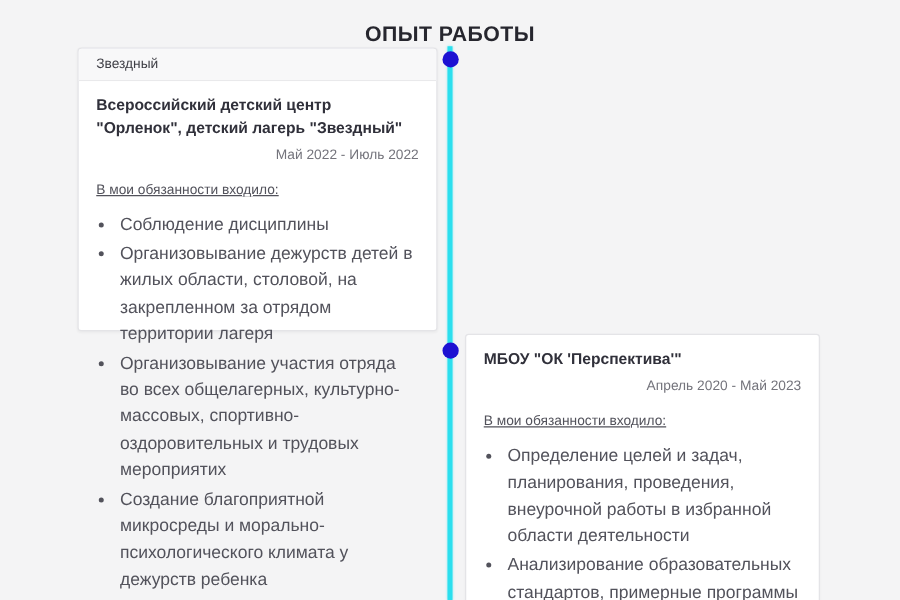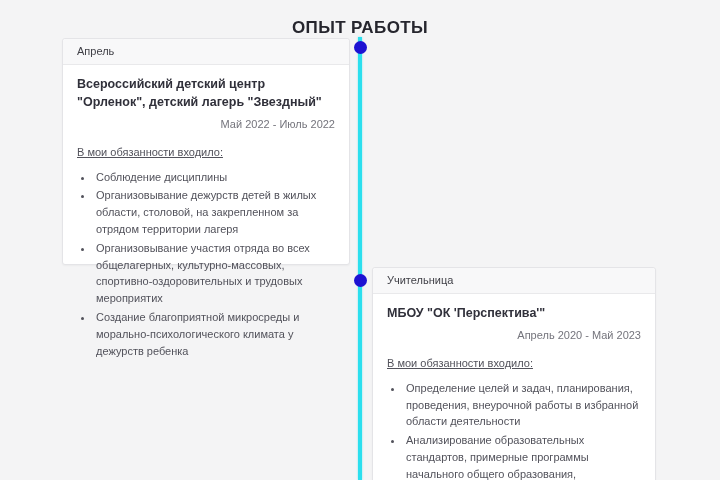--- a/index.html
+++ b/index.html
@@ -73,54 +73,53 @@
   }
   .duties-label {
     font-size: 11px;
     color: #52525b;
     margin: 16px 0 0;
     text-decoration: underline;
   }
   ul.duties {
     margin: 11px 0 0;
     padding-left: 17px;
-    font-size: 11px;
+    font-size: 14px;
     color: #52525b;
     line-height: 1.53;
   }
   ul.duties li { margin-bottom: 2px; padding-left: 2px; }
 </style>
 </head>
 <body>
 
 <div class="page">
 
   <h1 class="main-title">ОПЫТ РАБОТЫ</h1>
 
   <div class="timeline-line"></div>
   <div class="timeline-dot dot-1"></div>
   <div class="timeline-dot dot-2"></div>
 
   <div class="card card-left">
-    <div class="card-header">Апрель</div>
+    <div class="card-header">Звездный</div>
     <div class="card-body">
       <p class="company">Всероссийский детский центр "Орленок", детский лагерь "Звездный"</p>
       <p class="period">Май 2022 - Июль 2022</p>
       <p class="duties-label">В мои обязанности входило:</p>
       <ul class="duties">
           <li>Соблюдение дисциплины</li>
           <li>Организовывание дежурств детей в жилых области, столовой, на закрепленном за отрядом территории лагеря</li>
           <li>Организовывание участия отряда во всех общелагерных, культурно-массовых, спортивно-оздоровительных и трудовых мероприятих</li>
           <li>Создание благоприятной микросреды и морально-психологического климата у дежурств ребенка</li>
         </ul>
     </div>
   </div>
 
   <div class="card card-right">
-    <div class="card-header">Учительница</div>
     <div class="card-body">
       <p class="company">МБОУ "ОК 'Перспектива'"</p>
       <p class="period">Апрель 2020 - Май 2023</p>
       <p class="duties-label">В мои обязанности входило:</p>
       <ul class="duties">
           <li>Определение целей и задач, планирования, проведения, внеурочной работы в избранной области деятельности</li>
           <li>Анализирование образовательных стандартов, примерные программы начального общего образования, вариативные (авторские) программы и учебники по предметам начальной школы</li>
         </ul>
     </div>
   </div>

